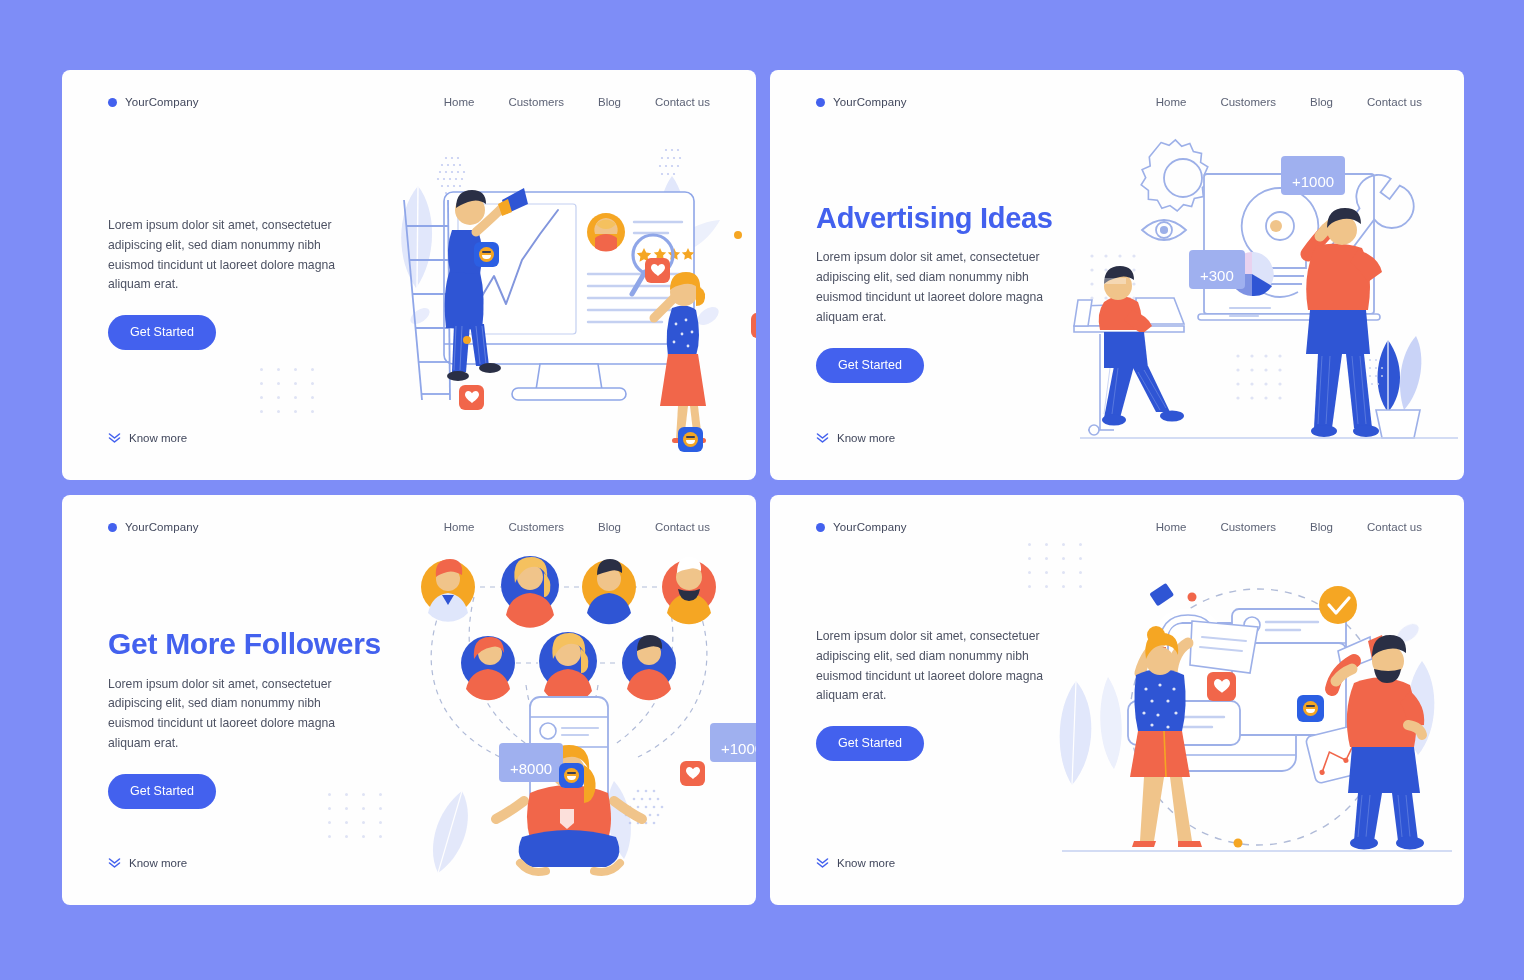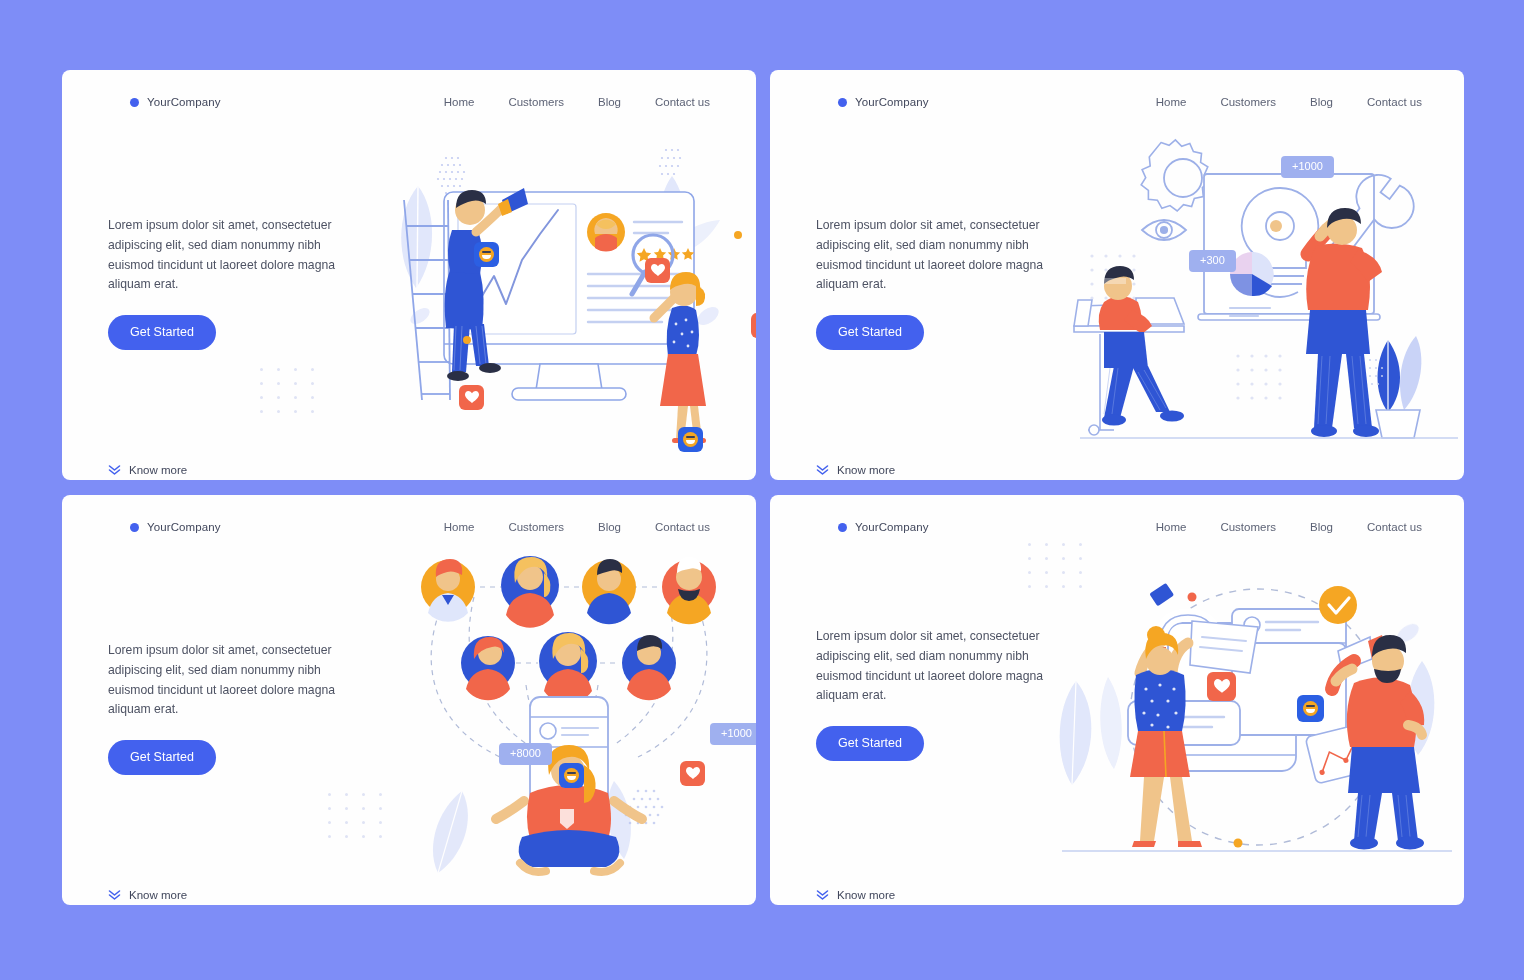--- a/index.html
+++ b/index.html
@@ -22,21 +22,21 @@
   }
   .c1 { left: 62px;  top: 70px;  width: 694px; height: 410px; }
   .c2 { left: 770px; top: 70px;  width: 694px; height: 410px; }
   .c3 { left: 62px;  top: 495px; width: 694px; height: 410px; }
   .c4 { left: 770px; top: 495px; width: 694px; height: 410px; }
 
   
   .topbar {
     position: absolute; left: 0; right: 0; top: 26px;
     display: flex; align-items: flex-start;
-    padding: 0 46px 0 68px;
+    padding: 0 46px 0 46px;
   }
   .brand { display: flex; align-items: center; gap: 8px; }
   .brand-dot {
     width: 9px; height: 9px; border-radius: 50%;
     background: #4361ee; display: block;
   }
   .brand-name {
     font-size: 11.5px; color: #41475c; letter-spacing: .1px;
   }
   .nav { margin-left: auto; display: flex; gap: 34px; }
@@ -64,43 +64,43 @@
     margin-top: 20px;
     display: inline-block;
     background: #4361ee; color: #fff;
     font-size: 12.5px;
     padding: 10px 22px 11px;
     border: none; border-radius: 20px;
     cursor: pointer;
     font-family: "Liberation Sans", sans-serif;
   }
   .knowmore {
-    position: absolute; left: 46px; bottom: 4px;
+    position: absolute; left: 46px; bottom: 36px;
     display: flex; align-items: flex-end; gap: 8px;
     font-size: 11.5px; color: #41475c; cursor: pointer;
   }
   .chev { display: block; }
 
   
   .dotgrid { position: absolute; }
   .dotgrid span {
     position: absolute; width: 3px; height: 3px; border-radius: 50%;
     background: #dfe3f5;
   }
 
   
   .art { position: absolute; inset: 0; pointer-events: none; }
   .art svg { position: absolute; }
 
   
   .pill {
     position: absolute;
     background: #9fb0ef; color: #fff;
-    font-size: 11px; border-radius: 4px;
-    padding: 5px 11px 6px;
+    font-size: 15px; border-radius: 4px;
+    padding: 18px 11px 6px;
     line-height: 1;
     text-align: right;
   }
   
   .sqicon {
     position: absolute; border-radius: 6px;
     display: flex; align-items: center; justify-content: center;
   }
   .heart-sq { background: #f1664a; }
   .emoji-sq { background: #2b5fe3; }
@@ -351,20 +351,21 @@
       </div>
       <nav class="nav">
         <span class="nav-item">Home</span>
         <span class="nav-item">Customers</span>
         <span class="nav-item">Blog</span>
         <span class="nav-item">Contact us</span>
       </nav>
     </div>
 
     <div class="copy">
+      <h1 class="headline">Advertising Ideas</h1>
       <p class="blurb">Lorem ipsum dolor sit amet, consectetuer adipiscing elit, sed diam nonummy nibh euismod tincidunt ut laoreet dolore magna aliquam erat.</p>
       <button class="cta">Get Started</button>
     </div>
 
     <div class="knowmore">
       <svg class="chev" width="13" height="12" viewBox="0 0 13 12">
         <path d="M1.5 2 L6.5 6 L11.5 2" fill="none" stroke="#4361ee" stroke-width="1.6" stroke-linecap="round" stroke-linejoin="round"></path>
         <path d="M1.5 6 L6.5 10 L11.5 6" fill="none" stroke="#4361ee" stroke-width="1.6" stroke-linecap="round" stroke-linejoin="round"></path>
       </svg>
       <span>Know more</span>
@@ -534,20 +535,21 @@
       </div>
       <nav class="nav">
         <span class="nav-item">Home</span>
         <span class="nav-item">Customers</span>
         <span class="nav-item">Blog</span>
         <span class="nav-item">Contact us</span>
       </nav>
     </div>
 
     <div class="copy">
+      <h1 class="headline">Get More Followers</h1>
       <p class="blurb">Lorem ipsum dolor sit amet, consectetuer adipiscing elit, sed diam nonummy nibh euismod tincidunt ut laoreet dolore magna aliquam erat.</p>
       <button class="cta">Get Started</button>
     </div>
 
     <div class="dotgrid" style="left:266px;top:298px;width:56px;height:46px;">
       <span style="left:0;top:0"></span>
         <span style="left:17px;top:0"></span>
         <span style="left:34px;top:0"></span>
         <span style="left:51px;top:0"></span>
       <span style="left:0;top:14px"></span>

